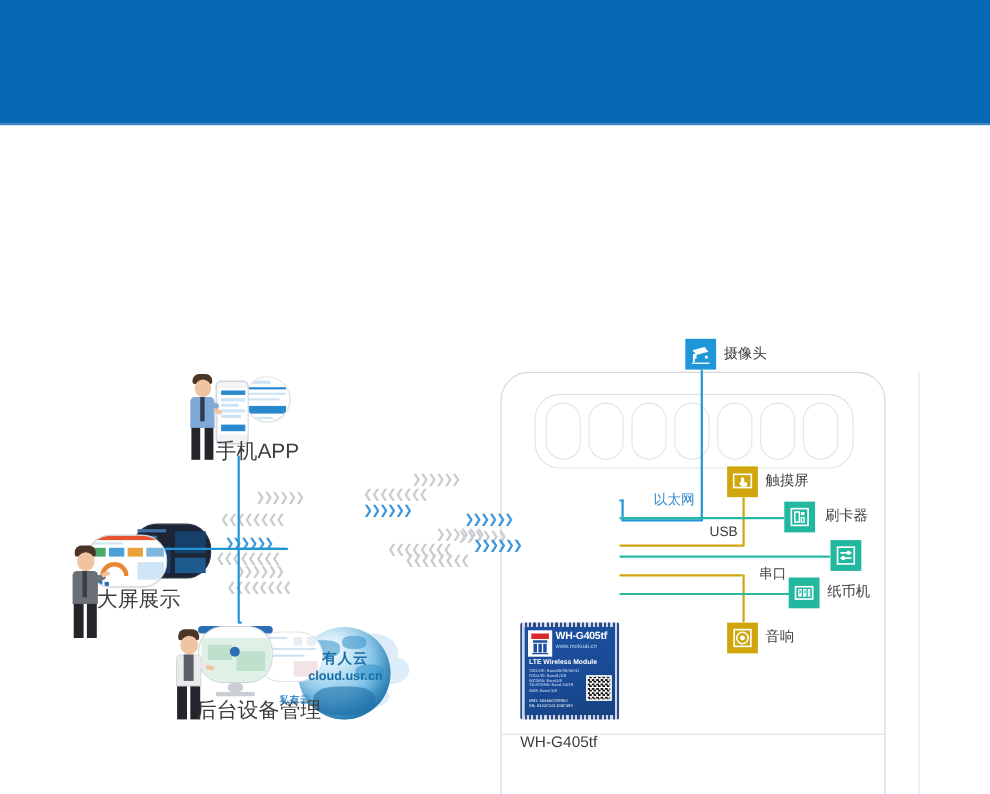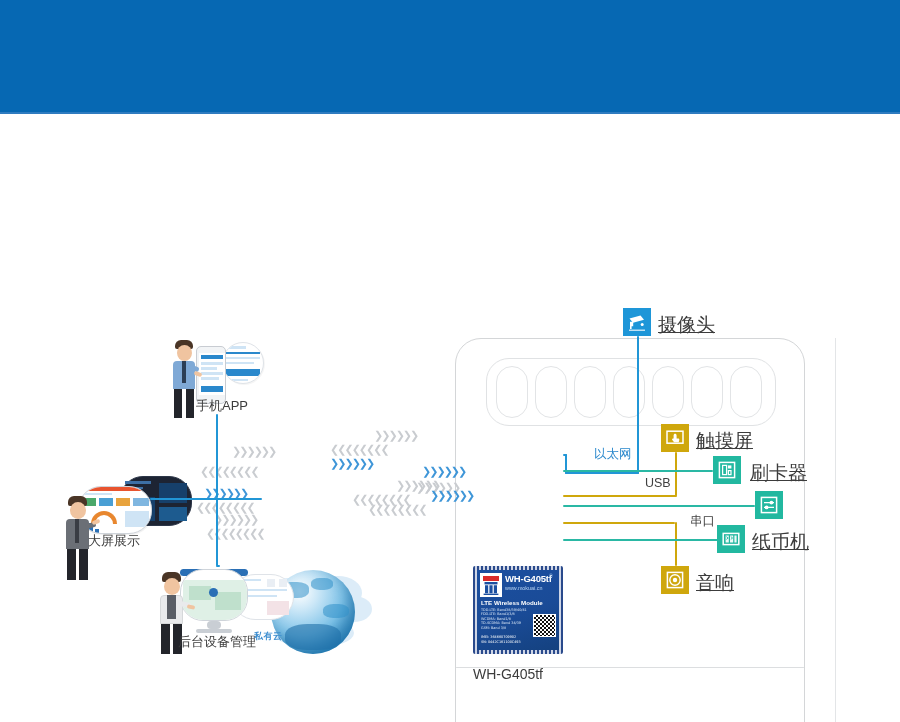--- a/index.html
+++ b/index.html
@@ -179,36 +179,35 @@
     width: 28px; height: 28px;
     display: flex; align-items: center; justify-content: center;
   }
   .tile-blue { background: #1e96d8; }
   .tile-gold { background: #cfa70c; }
   .tile-teal { background: #22b8a0; }
   .tile svg { display: block; }
 
   .tile-label {
     position: absolute;
-    font-size: 19px; color: #3c3c3c;
+    font-size: 13px; color: #3c3c3c;
     white-space: nowrap;
-    text-decoration: underline;
   }
 
   .link-label {
     position: absolute;
     font-size: 12.5px; white-space: nowrap; font-weight: normal;
   }
   .ll-blue { color: #2a88cc; }
   .ll-gold { color: #404040; }
 
   
   .actor-label {
     position: absolute;
-    font-size: 13px; color: #3c3c3c; white-space: nowrap;
+    font-size: 19px; color: #3c3c3c; white-space: nowrap;
   }
   
   .p-head { position: absolute; border-radius: 50%; background: #f0c4a0; }
   .p-hair { position: absolute; background: #4a3526; border-radius: 6px 6px 2px 2px; }
   .p-torso { position: absolute; }
   .p-leg { position: absolute; background: #23252b; }
   .p-arm { position: absolute; border-radius: 2px; }
 
   
   #phone {
@@ -421,20 +420,24 @@
     <div class="puff" style="left:14px; top:18px; width:44px; height:32px;"></div>
     <div class="puff" style="left:62px; top:16px; width:48px; height:34px;"></div>
     <div class="puff" style="left:84px; top:36px; width:36px; height:26px;"></div>
     <div class="puff" style="left:22px; top:58px; width:80px; height:30px;"></div>
     <div id="globe">
       <div class="globe-land" style="left:8px; top:12px; width:30px; height:16px;"></div>
       <div class="globe-land" style="left:40px; top:8px; width:22px; height:12px;"></div>
       <div class="globe-land" style="left:14px; top:54px; width:56px; height:26px; background:#1f6fa8; opacity:.6;"></div>
       <div class="globe-land" style="left:52px; top:34px; width:26px; height:14px;"></div>
     </div>
+    <div id="cloud-label">
+      <div class="cn">有人云</div>
+      <div class="en">cloud.usr.cn</div>
+    </div>
   </div>
   <div class="abs" id="private-cloud-label">私有云</div>
 
   <div class="abs" id="phone-card">
     <div class="mini-row" style="left:3px; top:3px; width:20px; height:3px;"></div>
     <div class="mini-blue" style="left:3px; top:9px; width:34px; height:2px;"></div>
     <div class="mini-row" style="left:3px; top:14px; width:34px; height:2px;"></div>
     <div class="mini-row" style="left:3px; top:19px; width:28px; height:2px;"></div>
     <div class="mini-blue" style="left:3px; top:26px; width:34px; height:7px;"></div>
     <div class="mini-row" style="left:3px; top:36px; width:22px; height:2px;"></div>

